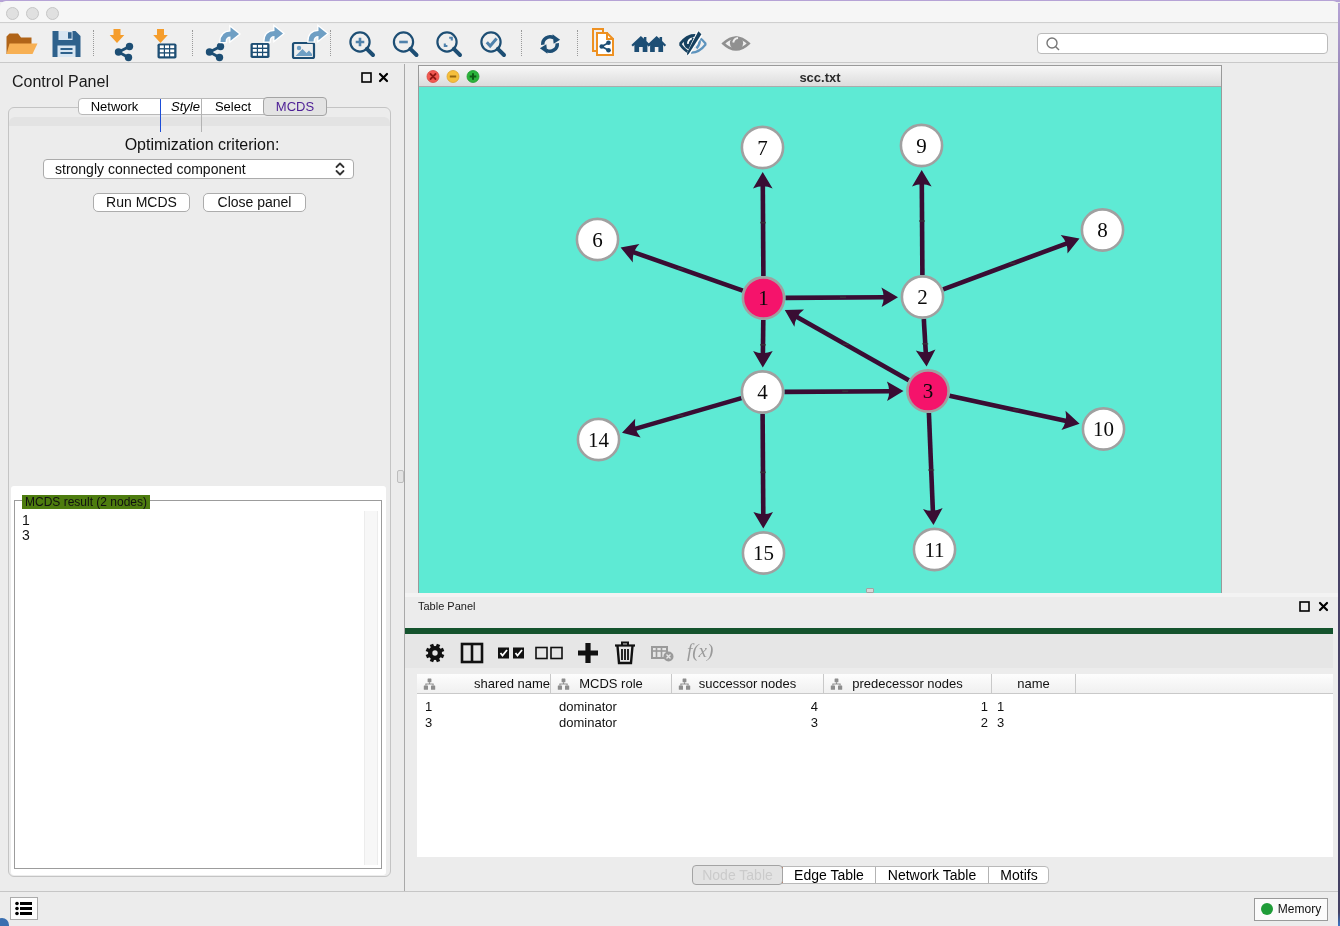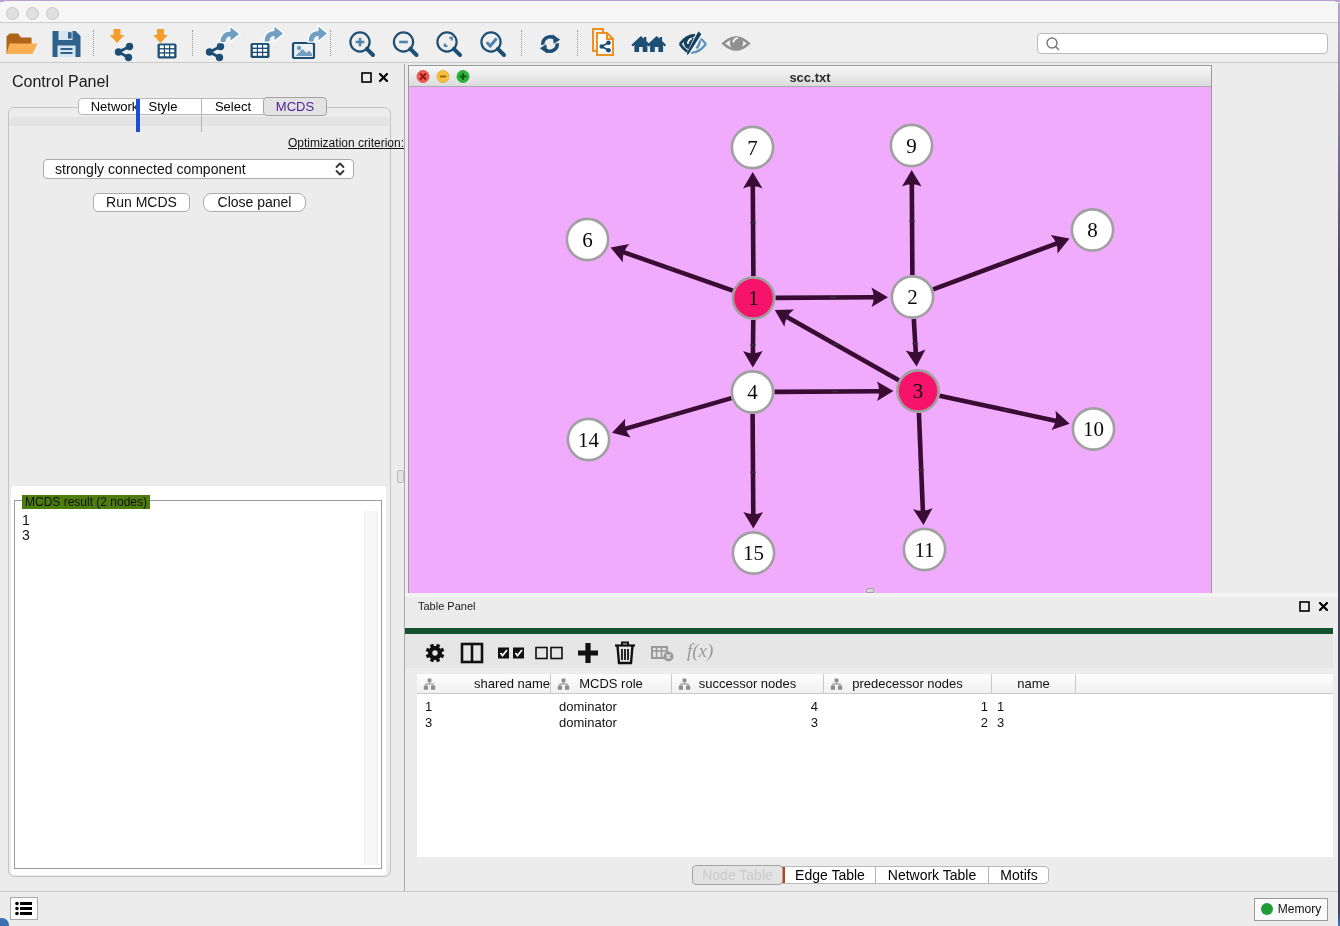--- a/index.html
+++ b/index.html
@@ -13,27 +13,27 @@
 #toolbar { position:absolute; left:0; top:24px; width:1340px; height:39px; background:#efefef; border-bottom:1px solid #c9c9c9; }
 .tsep { position:absolute; top:6px; height:26px; width:0; border-left:1px dotted #9a9a9a; }
 #searchbox { position:absolute; left:1037px; top:9px; width:291px; height:21px; background:#fff; border:1px solid #bbb; border-radius:4px; }
 #main { position:absolute; left:0; top:64px; width:1340px; height:827px; background:#ececec; }
 
 #cp { position:absolute; left:0; top:0; width:404px; height:827px; background:#ececec; }
 #cp-title { position:absolute; left:12px; top:9px; font-size:16px; color:#1a1a1a;text-align:right; }
 .tabbtn { position:absolute; top:35px; height:33px; background:transparent; font-size:13px; color:#000; text-align:center; line-height:15px; }
 #tab-mcds { position:absolute; left:263px; top:33px; width:64px; height:19px; background:#e3e3e3; border:1px solid #a4a4a4; border-radius:4px; color:#4c1d95; line-height:18px; font-size:13px; text-align:center; }
 #cp-panel { position:absolute; left:8px; top:43px; width:383px; height:770px; background:#ececec; border:1px solid #c4c4c4; border-radius:6px; }
-#opt-label { position:absolute; left:0; top:72px; width:100%; text-align:right; font-size:12px; color:#111;text-decoration:underline; }
+#opt-label { position:absolute; left:0; top:72px; width:100%; text-align:center; font-size:16px; color:#111; }
 #dropdown { position:absolute; left:43px; top:95px; width:311px; height:20px; background:#fff; border:1px solid #ababab; border-radius:4px; font-size:14px; color:#111; line-height:18px; padding-left:11px; }
 .btn { position:absolute; top:129px; height:19px; background:#fff; border:1px solid #acacac; border-radius:5px; font-size:14px; color:#111; text-align:center; line-height:17px; }
 #mcds-box { position:absolute; left:14px; top:436px; width:368px; height:369px; background:#fff; border:1px solid #9c9c9c; }
 #mcds-legend { position:absolute; left:22px; top:431px; font-size:12px; padding:0 3px; color:#111; background:#4d7c0f; }
 
-#netwin { position:absolute; left:408px; top:1px; width:804px; height:528px; background:#f0abfc; border:1px solid #9a9a9a; border-bottom:none; }
+#netwin { position:absolute; left:418px; top:1px; width:804px; height:528px; background:#5eead4; border:1px solid #9a9a9a; border-bottom:none; }
 #net-titlebar { position:absolute; left:0; top:0; width:100%; height:21px; background:linear-gradient(#f7f7f7,#dcdcdc); border-bottom:1px solid #ababab; }
 #net-title { position:absolute; top:4px; left:0; width:100%; text-align:center; font-size:13px; font-weight:bold; color:#2b2b2b; }
 
 #tp { position:absolute; left:405px; top:533px; width:928px; height:294px; background:#ececec; }
 #tp-title { position:absolute; left:13px; top:3px; font-size:11px; color:#1a1a1a; }
 #tp-toolbar { position:absolute; left:0px; top:31px; width:928px; height:40px; background:#e6e6e6; border-top:6px solid #14532d; }
 #tp-table { position:absolute; left:12px; top:77px; width:916px; height:183px; background:#fff; }
 .th { position:absolute; top:0; height:20px; background:linear-gradient(#fdfdfd,#f0f0f0); border-right:1px solid #c9c9c9; border-bottom:1px solid #c9c9c9; font-size:13px; color:#111; text-align:center; line-height:19px; }
 .td { position:absolute; font-size:13px; color:#111; height:16px; line-height:16px; }
 .btab { position:absolute; top:270px; height:16px; background:transparent; font-size:14px; color:#000; text-align:center; line-height:16px; }
@@ -235,32 +235,32 @@
   <div id="cp">
     <div id="cp-title">Control Panel</div>
     <svg width="30" height="12" style="position:absolute;left:361px;top:8px;">
         <rect x="1" y="1" width="9" height="9" fill="none" stroke="#000" stroke-width="1.6"></rect>
         <path d="M19 2 L26 9 M26 2 L19 9" stroke="#000" stroke-width="2.2" stroke-linecap="round"></path>
       </svg>
     <div id="cp-panel"></div>
     <div style="position:absolute;left:9px;top:53px;width:381px;height:9px;background:#e3e3e3;border-radius:6px 6px 0 0;"></div>
     <div style="position:absolute;left:78px;top:34px;width:249px;height:17px;background:#fff;border:1px solid #b9b9b9;border-radius:4px;"></div>
     <div class="tabbtn" style="left:78px;width:73px;">Network</div>
-    <div class="tabbtn" style="left:136px;width:50px;border-left:4px solid #1d4ed8;">Style</div>
+    <div class="tabbtn" style="left:160px;width:50px;border-left:1px solid #1d4ed8;font-style:italic;">Style</div>
     <div class="tabbtn" style="left:201px;width:63px;border-left:1px solid #b3b3b3;">Select</div>
     <div id="tab-mcds">MCDS</div>
     <div id="opt-label">Optimization criterion:</div>
     <div id="dropdown">strongly connected component
       <svg width="12" height="16" style="position:absolute;right:7px;top:1px;">
           <path d="M2.5 6 L6 2.5 L9.5 6" fill="none" stroke="#333" stroke-width="1.8" stroke-linecap="round" stroke-linejoin="round"></path>
           <path d="M2.5 10 L6 13.5 L9.5 10" fill="none" stroke="#333" stroke-width="1.8" stroke-linecap="round" stroke-linejoin="round"></path>
         </svg>
     </div>
     <div class="btn" style="left:93px; width:97px;">Run MCDS</div>
-    <div class="btn" style="left:203px; width:103px;border-radius:8px;">Close panel</div>
+    <div class="btn" style="left:203px; width:103px;">Close panel</div>
     <div style="position:absolute;left:11px;top:422px;width:375px;height:389px;background:#fff;border-radius:3px;"></div>
     <div id="mcds-box">
       <div style="position:absolute;left:7px;top:12px;font-size:14px;line-height:15.2px;color:#111;">1<br>3</div>
       <div style="position:absolute;right:3px;top:10px;width:14px;height:354px;background:#f7f7f7;border-left:1px solid #ececec;border-right:1px solid #ececec;"></div>
     </div>
     <div id="mcds-legend">MCDS result (2 nodes)</div>
   </div>
   <div id="netwin">
     <div id="net-titlebar">
       <svg width="70" height="21" style="position:absolute;left:7px;top:0;">
@@ -448,21 +448,21 @@
         <div class="td" style="left:407px;top:25px;width:164px;text-align:right;">1</div>
         <div class="td" style="left:580px;top:25px;">1</div>
         <div class="td" style="left:8px;top:41px;">3</div>
         <div class="td" style="left:142px;top:41px;">dominator</div>
         <div class="td" style="left:255px;top:41px;width:146px;text-align:right;">3</div>
         <div class="td" style="left:407px;top:41px;width:164px;text-align:right;">2</div>
         <div class="td" style="left:580px;top:41px;">3</div>
       </div>
     <div style="position:absolute;left:288px;top:269px;width:356px;height:18px;background:#fff;border:1px solid #b9b9b9;border-radius:4px;"></div>
     <div class="btab" style="left:289px;width:88px;"></div>
-    <div class="btab" style="left:377px;width:93px;border-left:3px solid #c2410c;">Edge Table</div>
+    <div class="btab" style="left:377px;width:93px;border-left:1px solid #c2410c;">Edge Table</div>
     <div class="btab" style="left:470px;width:113px;border-left:1px solid #b3b3b3;">Network Table</div>
     <div class="btab" style="left:583px;width:61px;border-left:1px solid #b3b3b3;">Motifs</div>
     <div id="btab-node">Node Table</div>
   </div>
 </div>
 <div id="statusbar">
   <div id="listbtn">
     <svg width="26" height="21">
         <g fill="#000">
           <circle cx="6" cy="5.5" r="1.8"></circle>

